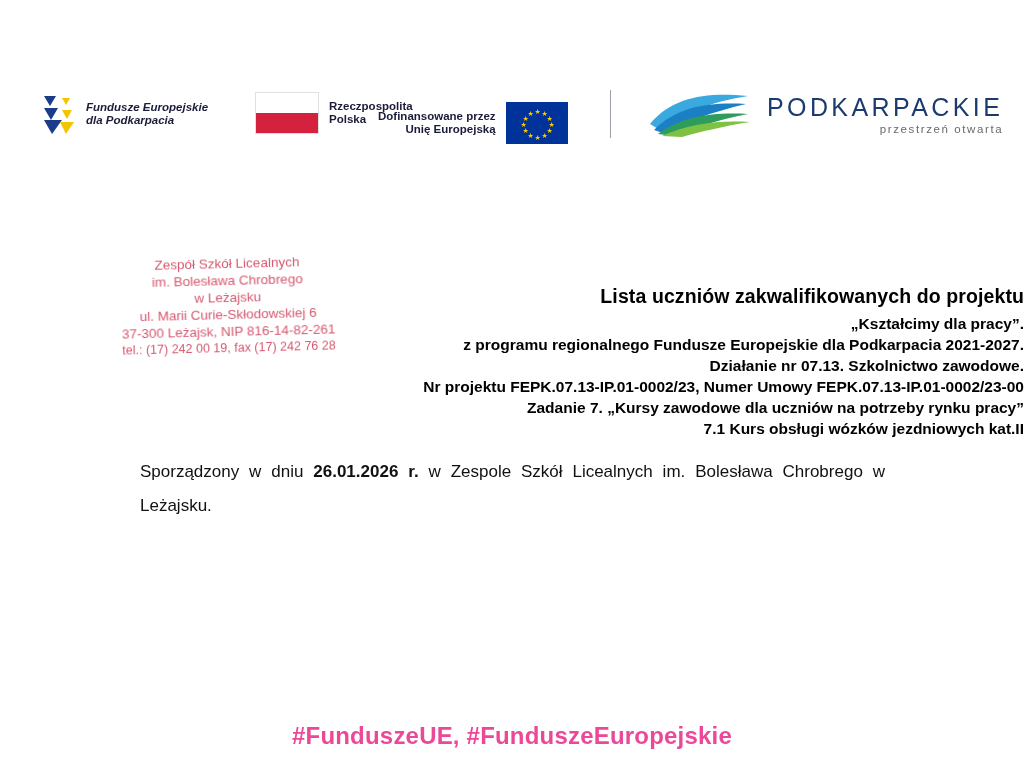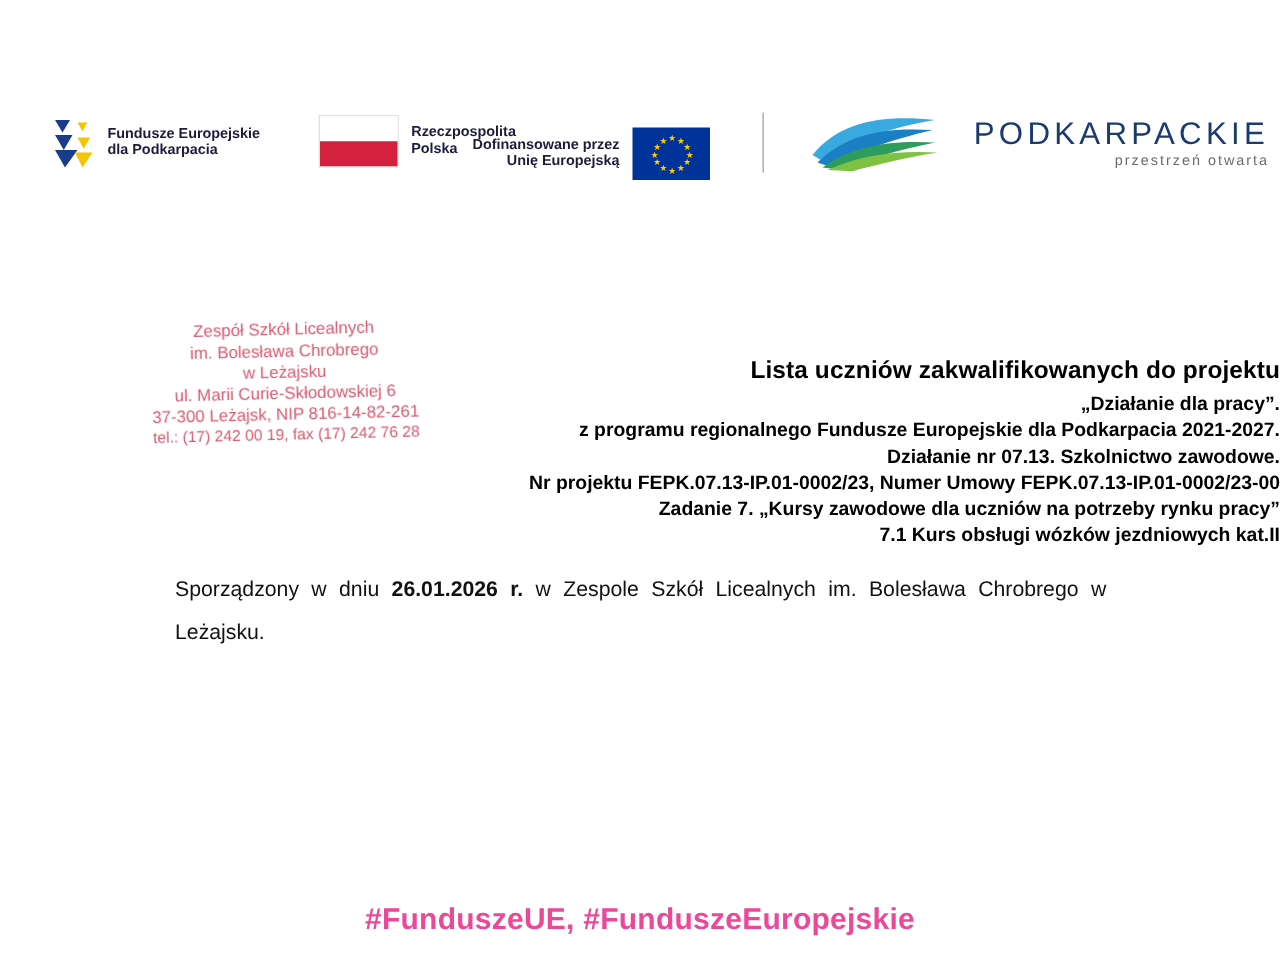--- a/index.html
+++ b/index.html
@@ -38,20 +38,21 @@
     height: 44px;
     position: relative;
     margin-right: 8px;
   }
   .fe-mark svg { display: block; }
   .fe-text {
     font-size: 11.5px;
     line-height: 13px;
     color: #1b1b3a;
     font-weight: 600;
+    font-style: italic;
   }
 
   
   .pl-logo { left: 215px; top: 52px; padding-left: 40px; }
   .pl-flag {
     width: 64px;
     height: 42px;
     margin-right: 10px;
     border: 1px solid #e0e0e0;
     box-sizing: border-box;
@@ -100,21 +101,20 @@
 
   
   .pk-logo { left: 648px; top: 50px; }
   .pk-mark { width: 105px; height: 48px; margin-right: 14px; }
   .pk-title {
     font-size: 25px;
     letter-spacing: 3.4px;
     color: #1b3b6f;
     font-weight: 400;
     line-height: 28px;
-    margin-left: 12px;
   }
   .pk-sub {
     font-size: 11.5px;
     letter-spacing: 1.6px;
     color: #6a6a6a;
     text-align: right;
     margin-top: 2px;
   }
 
   
@@ -270,21 +270,21 @@
   <div class="s-line-1">Zespół Szkół Licealnych</div>
   <div class="s-line-2">im. Bolesława Chrobrego</div>
   <div class="s-line-3">w Leżajsku</div>
   <div class="s-line-4">ul. Marii Curie-Skłodowskiej 6</div>
   <div class="s-line-5">37-300 Leżajsk, NIP 816-14-82-261</div>
   <div class="s-line-6">tel.: (17) 242 00 19, fax (17) 242 76 28</div>
 </div>
 
 <div class="doc">
   <div class="doc-title">Lista uczniów zakwalifikowanych do projektu</div>
-  <div class="doc-sub">„Działanie dla pracy”.</div>
+  <div class="doc-sub">„Kształcimy dla pracy”.</div>
   <div class="doc-line">z programu regionalnego Fundusze Europejskie dla Podkarpacia 2021-2027.</div>
   <div class="doc-line">Działanie nr 07.13. Szkolnictwo zawodowe.</div>
   <div class="doc-line">Nr projektu  FEPK.07.13-IP.01-0002/23, Numer Umowy FEPK.07.13-IP.01-0002/23-00</div>
   <div class="doc-line">Zadanie 7. „Kursy zawodowe dla uczniów na potrzeby rynku pracy”</div>
   <div class="doc-line-reg">7.1 Kurs obsługi wózków jezdniowych kat.II</div>
 </div>
 
 <div class="doc-para">
   <span>Sporządzony w dniu </span><b>26.01.2026 r.</b><span> w Zespole Szkół Licealnych im. Bolesława Chrobrego w Leżajsku.</span>
 </div>

